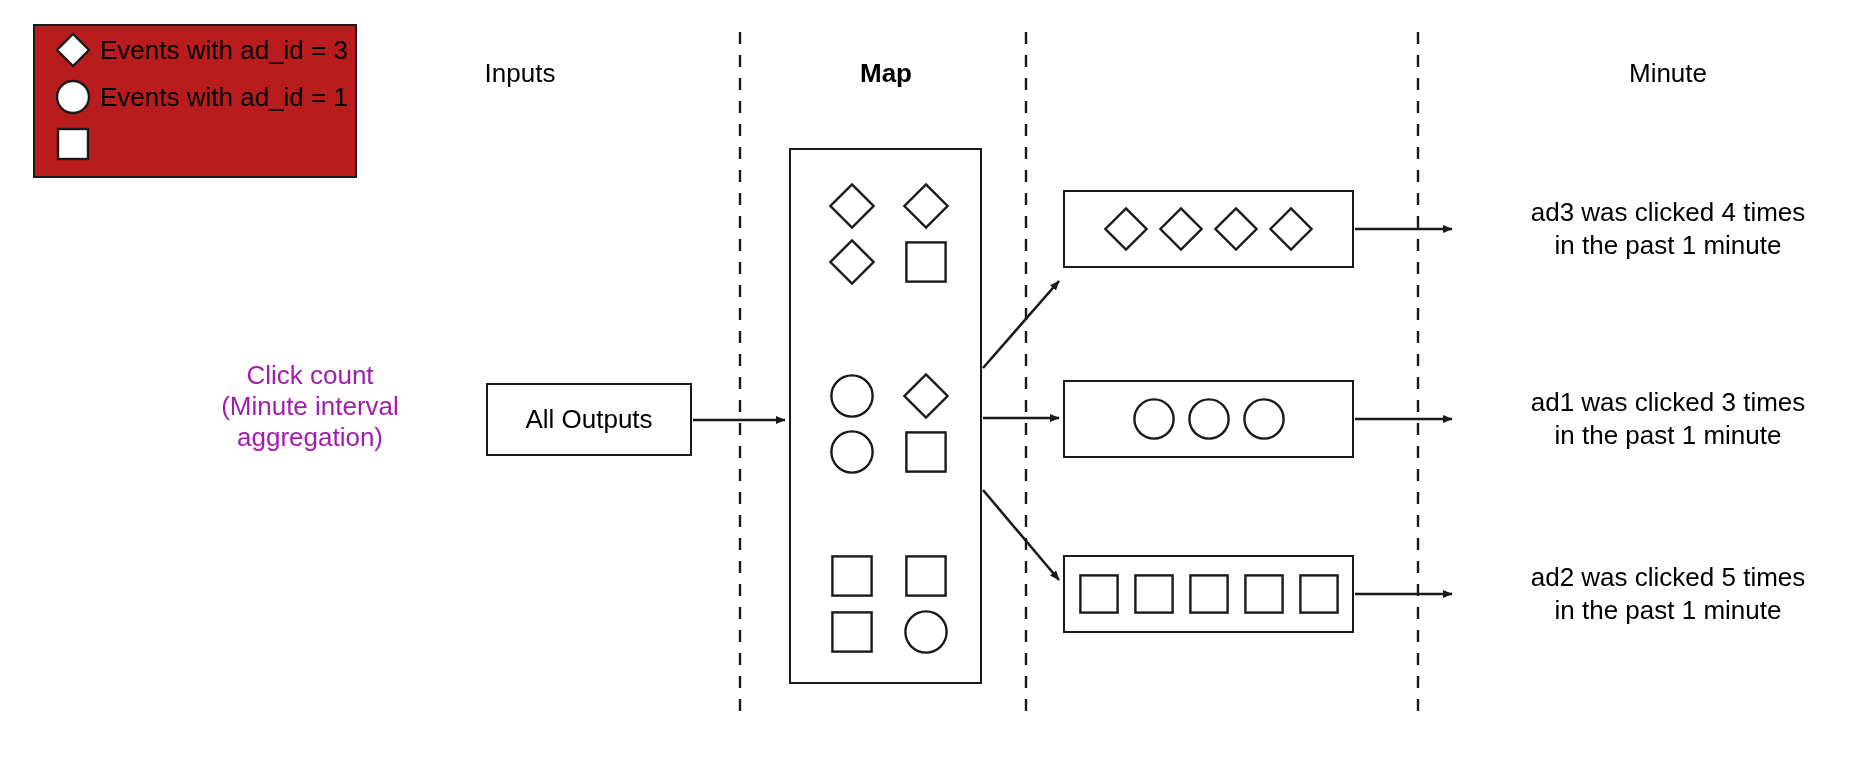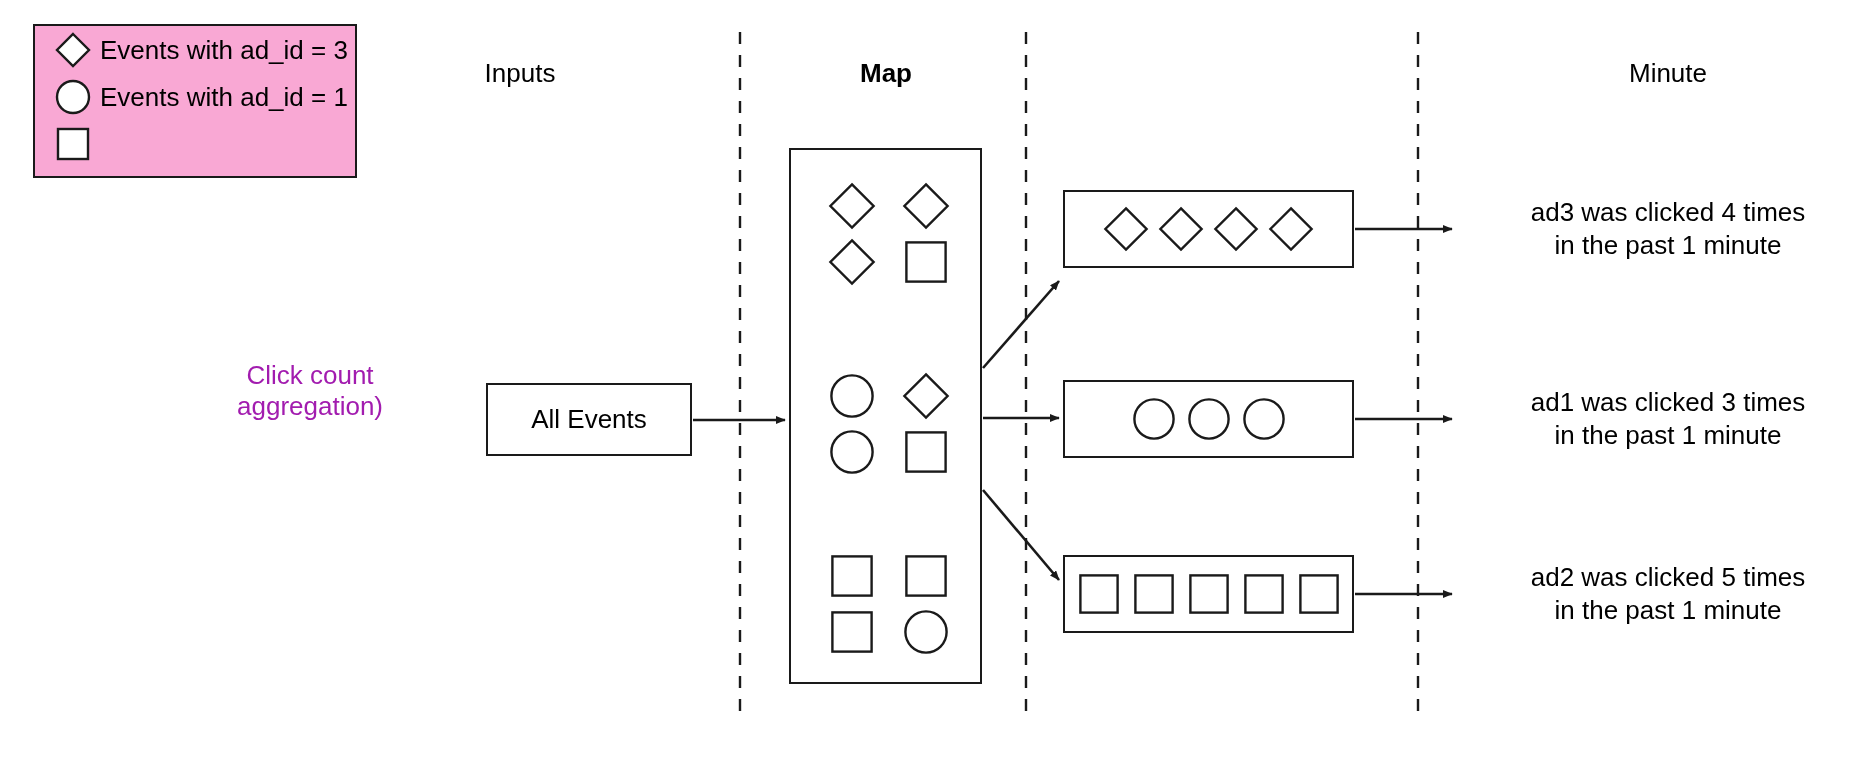--- a/index.html
+++ b/index.html
@@ -28,21 +28,21 @@
   .abs { position: absolute; }
 
   
   #legend-box {
     left: 33px;
     top: 24px;
     width: 324px;
     height: 154px;
     border: 2px solid #1a1a1a;
     box-sizing: border-box;
-    background: #f9a8d4;
+    background: #b91c1c;
   }
   .legend-row {
     display: flex;
     align-items: center;
     height: 47px;
     padding-left: 15px;
   }
   .legend-glyph {
     width: 46px;
     height: 40px;
@@ -228,25 +228,26 @@
       </span>
     </div>
   </div>
 
   <div class="col-header" style="left:420px; top:58px; width:200px;">Inputs</div>
   <div class="col-header" style="left:786px; top:58px; width:200px;font-weight:bold;">Map</div>
   <div class="col-header" style="left:1568px; top:58px; width:200px;">Minute</div>
 
   <div class="abs" id="input-label">
     <div>Click count</div>
+    <div>(Minute interval</div>
     <div>aggregation)</div>
   </div>
 
   <div class="abs" id="all-events-box">
-    <span>All Events</span>
+    <span>All Outputs</span>
   </div>
 
   <div class="abs" id="map-box">
     <div class="map-group" id="map-group-0">
         <span class="shape-wrap">
           <svg width="48" height="48" viewBox="0 0 48 48">
             <polygon points="24,2.3999999999999986 45.6,24 24,45.6 2.3999999999999986,24" fill="#ffffff" stroke="#1a1a1a" stroke-width="2.4"></polygon>
           </svg>
         </span>
         <span class="shape-wrap">

